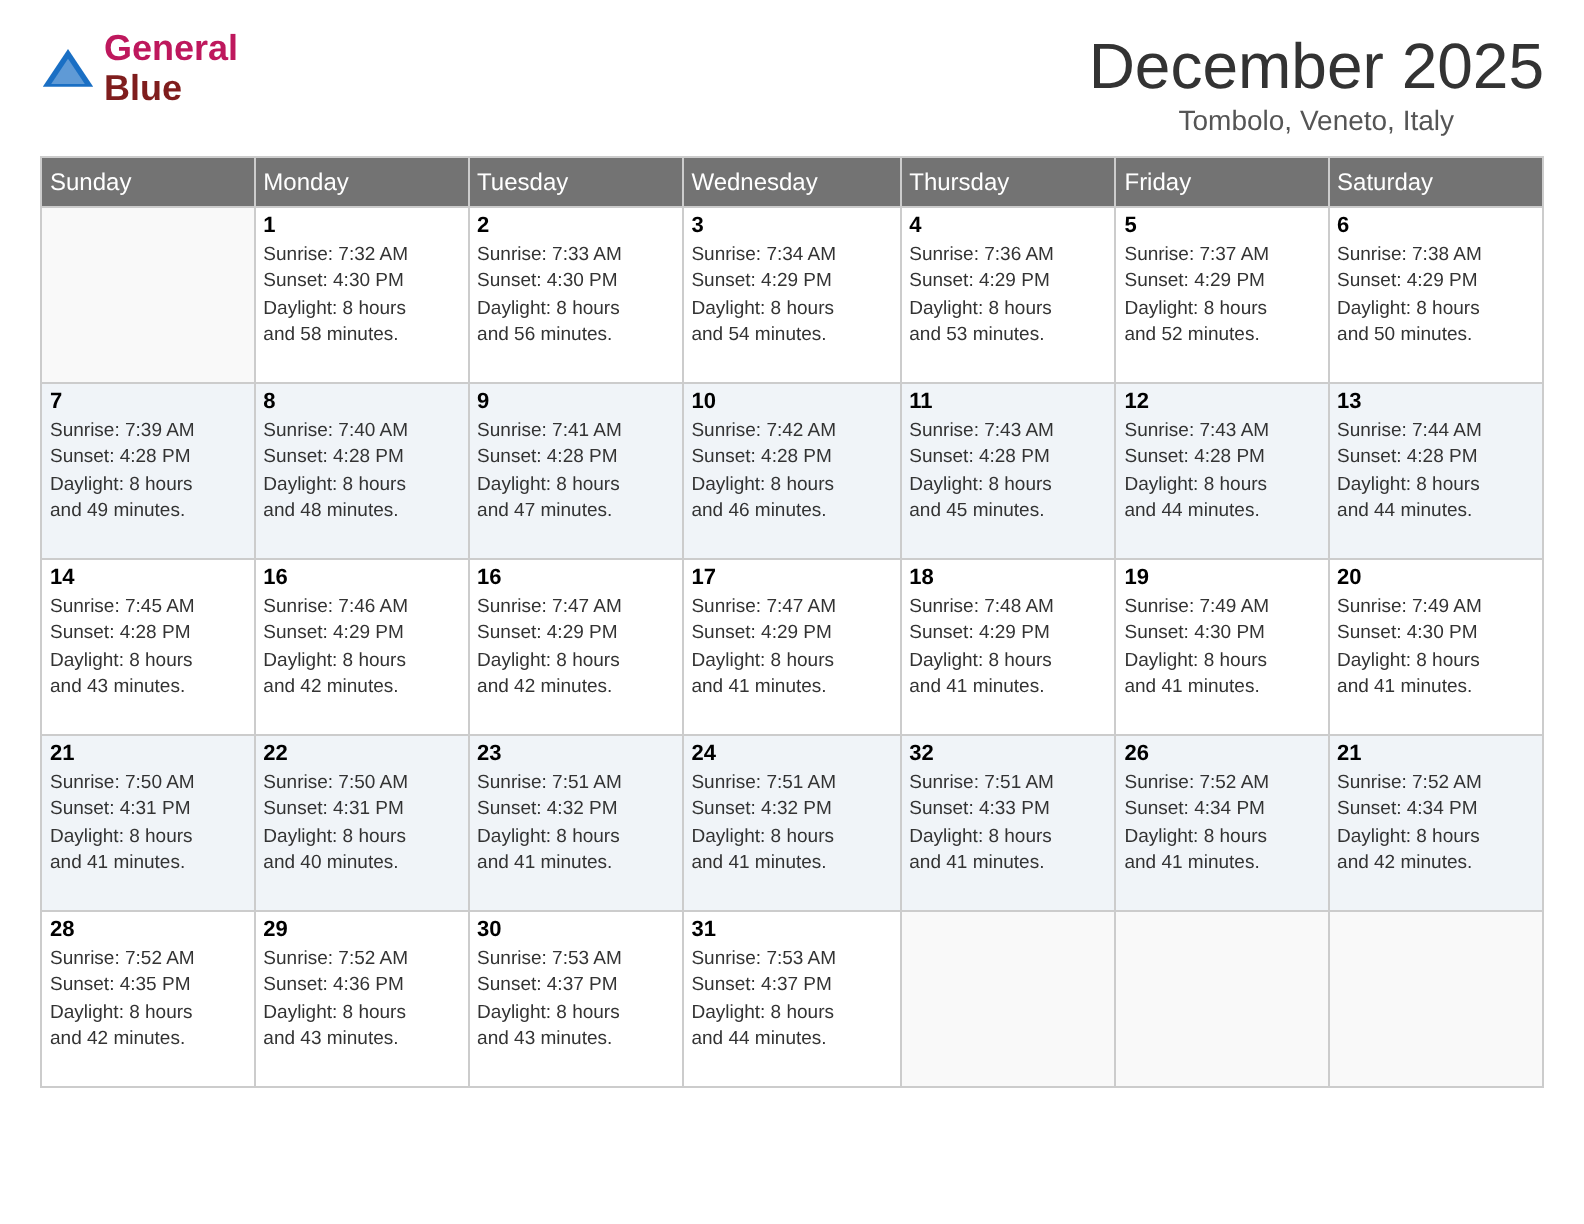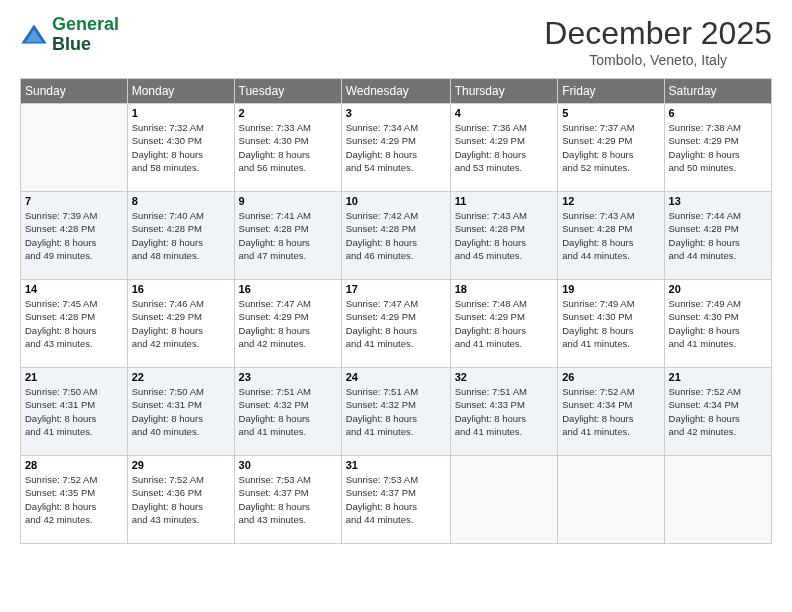--- a/index.html
+++ b/index.html
@@ -27,26 +27,26 @@
       align-items: center;
     }
     .logo-text {
       display: flex;
       flex-direction: column;
       line-height: 1.1;
     }
     .logo-general {
       font-size: 18px;
       font-weight: bold;
-      color: #15803d;
+      color: #be185d;
     }
     .logo-blue {
       font-size: 18px;
       font-weight: bold;
-      color: #14532d;
+      color: #7f1d1d;
     }
     .logo-icon {
       width: 28px;
       height: 28px;
       margin-right: 4px;
     }
     .title-section {
       text-align: center;
     }
     .month-title {

